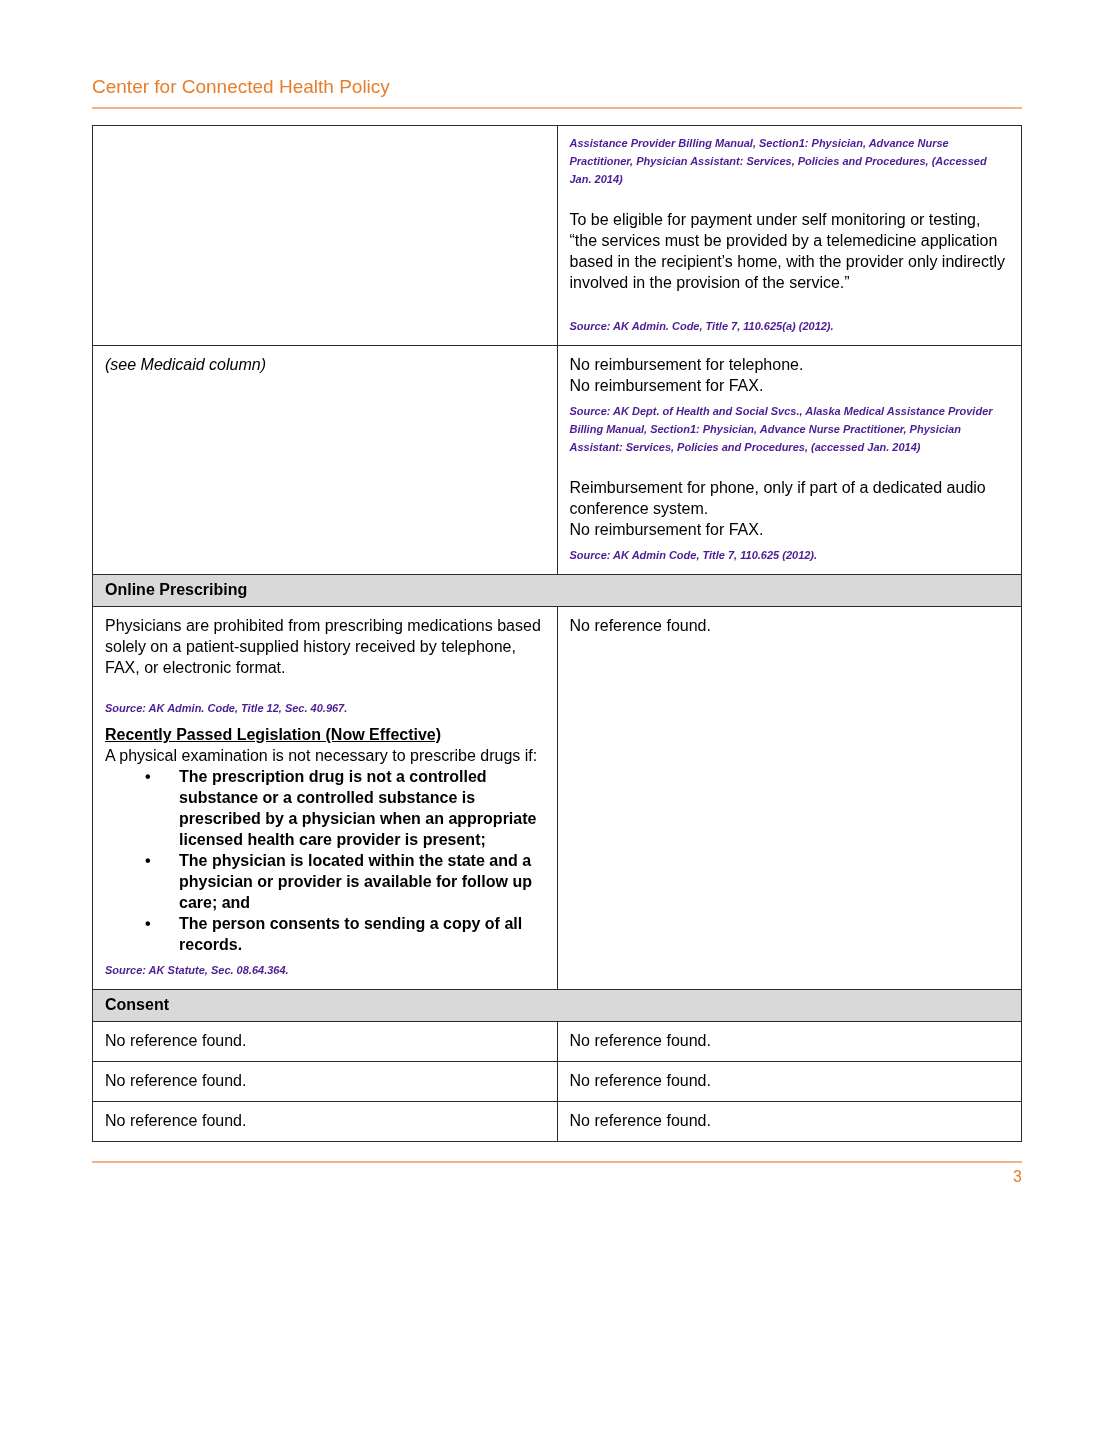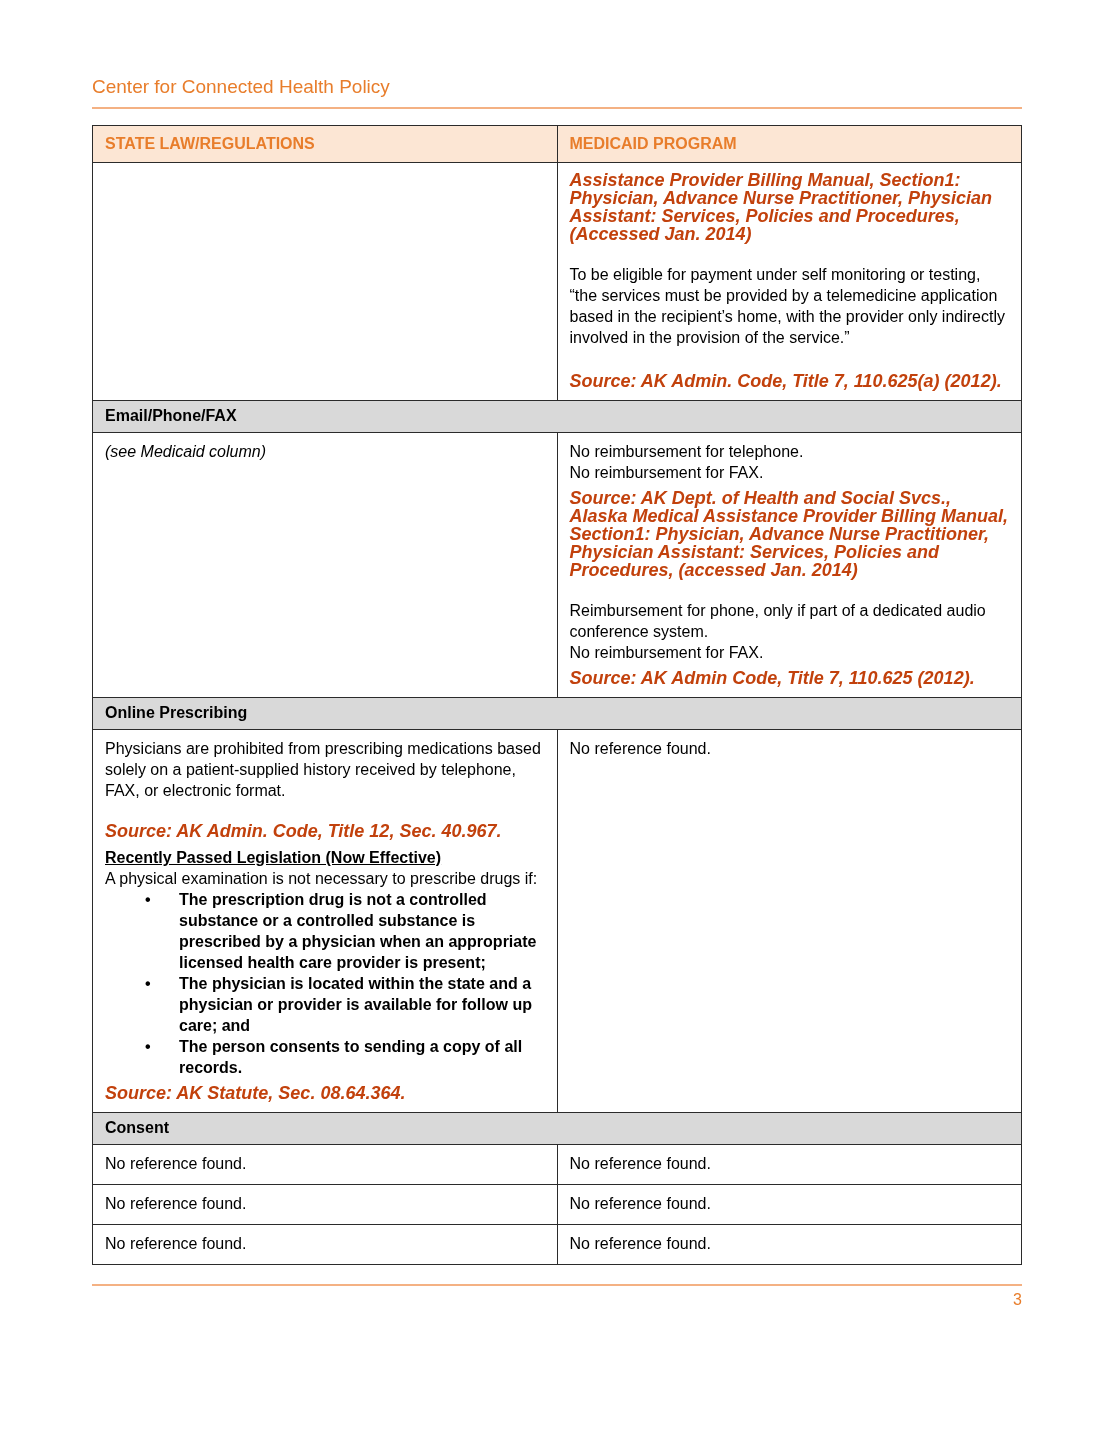--- a/index.html
+++ b/index.html
@@ -46,24 +46,24 @@
     font-weight: bold;
     font-size: 16px;
     padding: 6px 12px 7px 12px;
   }
   .content-row td {
     padding: 8px 12px 10px 12px;
     font-size: 16px;
     line-height: 21px;
   }
   .src {
-    color: #c2410c;
+    color: #4c1d95;
     font-weight: bold;
     font-style: italic;
-    font-size: 18px;
+    font-size: 11px;
     line-height: 18px;
   }
   .gap-below { margin-bottom: 21px; }
   .gap-below-lg { margin-bottom: 24px; }
   .gap-above { margin-top: 6px; }
   .italic { font-style: italic; }
   .legislation-heading {
     font-weight: bold;
     text-decoration: underline;
     margin-top: 7px;
@@ -96,37 +96,30 @@
   <div class="doc-title">Center for Connected Health Policy</div>
   <div class="header-rule"></div>
 
   <table class="policy-table">
     <colgroup>
         <col style="width:50%">
         <col style="width:50%">
       </colgroup>
 
     <tbody>
-        <tr class="col-header-row">
-      <th>STATE LAW/REGULATIONS</th>
-      <th>MEDICAID PROGRAM</th>
-    </tr>
 
     <tr class="content-row">
       <td class="row1-state"></td>
       <td>
         <p class="src gap-below">Assistance Provider Billing Manual, Section1: Physician, Advance Nurse Practitioner, Physician Assistant: Services, Policies and Procedures, (Accessed Jan. 2014)</p>
         <p class="gap-below-lg">To be eligible for payment under self monitoring or testing, “the services must be provided by a telemedicine application based in the recipient’s home, with the provider only indirectly involved in the provision of the service.”</p>
         <p class="src">Source: AK Admin. Code, Title 7, 110.625(a) (2012).</p>
       </td>
     </tr>
 
-    <tr class="section-row">
-      <td colspan="2">Email/Phone/FAX</td>
-    </tr>
 
     <tr class="content-row">
       <td>
         <p class="italic">(see Medicaid column)</p>
       </td>
       <td>
         <div>No reimbursement for telephone.</div>
         <div>No reimbursement for FAX.</div>
         <p class="src gap-above gap-below">Source: AK Dept. of Health and Social Svcs., Alaska Medical Assistance Provider Billing Manual, Section1: Physician, Advance Nurse Practitioner, Physician Assistant: Services, Policies and Procedures,  (accessed Jan. 2014)</p>
         <div>Reimbursement for phone, only if part of a dedicated audio conference system.</div>

